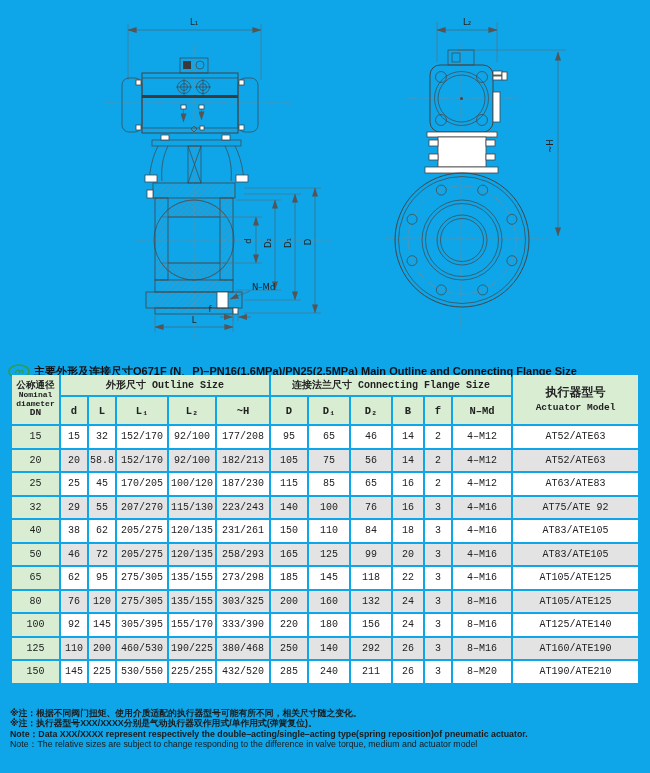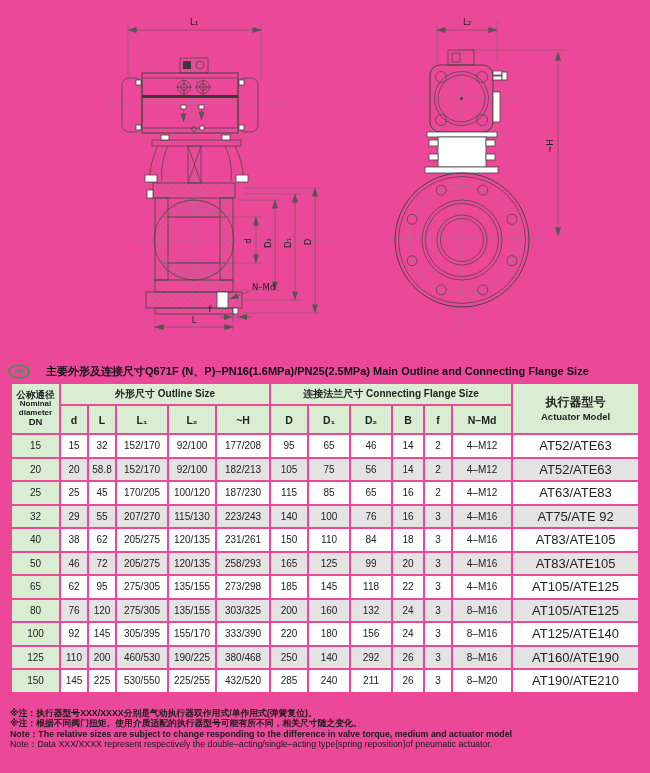--- a/index.html
+++ b/index.html
@@ -4,52 +4,52 @@
 <style>
   :root{
     --green:#d9edd3;
     --gray:#e3e3e3;
     --logo-green:#2f9e49;
     --ink:#1c1c1c;
   }
   *{margin:0;padding:0;box-sizing:border-box;}
   html,body{background:#fff;}
   .page{
-    position:relative;width:650px;height:773px;background:#ec4899;overflow:hidden;
+    position:relative;width:650px;height:773px;background:#0ea5e9;overflow:hidden;
     font-family:"Liberation Sans","DejaVu Sans",sans-serif;color:var(--ink);
   }
   svg text{font-family:"DejaVu Sans","Liberation Sans",sans-serif;font-size:8.5px;fill:#222;}
   .ln{fill:none;stroke:#444;stroke-width:1;}
   .ln2{fill:none;stroke:#444;stroke-width:.7;}
   .fillw{fill:#fff;stroke:#444;stroke-width:.8;}
   .cl{fill:none;stroke:#888;stroke-width:.6;stroke-dasharray:10 2 2 2;}
   .ext{stroke:#666;stroke-width:.55;}
   .dim{stroke:#555;stroke-width:.55;fill:none;}
   .hatch{stroke:#444;stroke-width:.8;}
   .drawings{position:absolute;top:0;left:0;}
-  .title-row{position:absolute;top:364px;left:8px;display:flex;align-items:center;gap:16px;}
+  .title-row{position:absolute;top:364px;left:8px;display:flex;align-items:center;gap:4px;}
   .title-row h1{font-size:11px;font-weight:bold;color:#111;letter-spacing:0;}
   table{
-    position:absolute;top:382px;left:10px;width:630px;
-    border-collapse:separate;border-spacing:2px;table-layout:fixed;
+    position:absolute;top:373px;left:10px;width:630px;
+    border-collapse:separate;border-spacing:2px;table-layout:fixed;font-family:Liberation Mono, monospace;
   }
   th,td{text-align:center;vertical-align:middle;padding:0;overflow:hidden;white-space:nowrap;}
   thead th{background:var(--green);font-weight:bold;font-size:10px;color:#222;}
   thead tr.grp th{height:20px;}
   thead tr.sub th{height:27px;font-size:10.5px;}
   th.dnh div{line-height:1.05;}
   th.dnh .zh{font-size:9.5px;}
   th.dnh .en{font-size:8px;font-weight:bold;}
   th.acth .zh{font-size:12px;line-height:1.3;}
   th.acth .en{font-size:9.5px;line-height:1.2;}
   tbody td{background:#fff;font-size:10px;height:21.5px;color:#222;}
   tbody td.dn{background:var(--green);}
   tbody tr.alt td{background:var(--gray);}
   tbody tr.alt td.dn{background:var(--green);}
-  tbody td.act{font-size:13px;}
+  tbody td.act{font-size:10px;}
   .notes{position:absolute;top:708px;left:10px;width:632px;font-size:8.8px;line-height:1.18;color:#1a1a1a;}
   .notes .note-line{white-space:nowrap;}
   .notes .note-line:nth-child(-n+3){font-weight:bold;}
 </style>
 </head>
 <body>
 
 <div class="page">
 
   <svg class="drawings" width="650" height="362" viewBox="0 0 650 362">
@@ -474,19 +474,19 @@
           <td>211</td>
           <td>26</td>
           <td>3</td>
           <td>8–M20</td>
           <td class="act">AT190/ATE210</td>
         </tr>
       </tbody>
   </table>
 
   <div class="notes">
+    <div class="note-line">※注：根据不同阀门扭矩、使用介质适配的执行器型号可能有所不同，相关尺寸随之变化。</div>
     <div class="note-line">※注：执行器型号XXX/XXXX分别是气动执行器双作用式/单作用式(弹簧复位)。</div>
-    <div class="note-line">※注：根据不同阀门扭矩、使用介质适配的执行器型号可能有所不同，相关尺寸随之变化。</div>
+    <div class="note-line">Note：Data XXX/XXXX  represent respectively the double–acting/single–acting type(spring reposition)of pneumatic actuator.</div>
     <div class="note-line">Note：The relative sizes are subject to change responding to the difference in valve torque, medium and actuator model</div>
-    <div class="note-line">Note：Data XXX/XXXX  represent respectively the double–acting/single–acting type(spring reposition)of pneumatic actuator.</div>
   </div>
 
 </div>
 
 </body></html>

